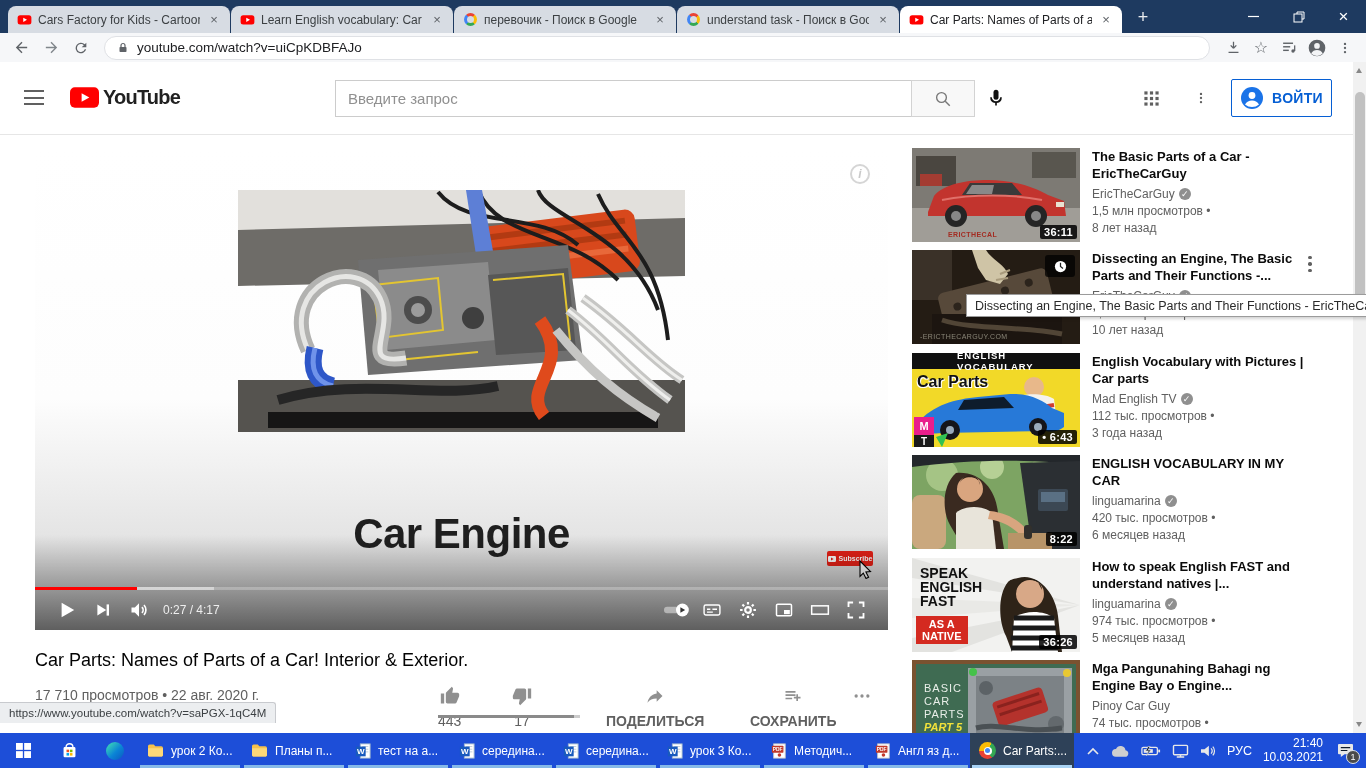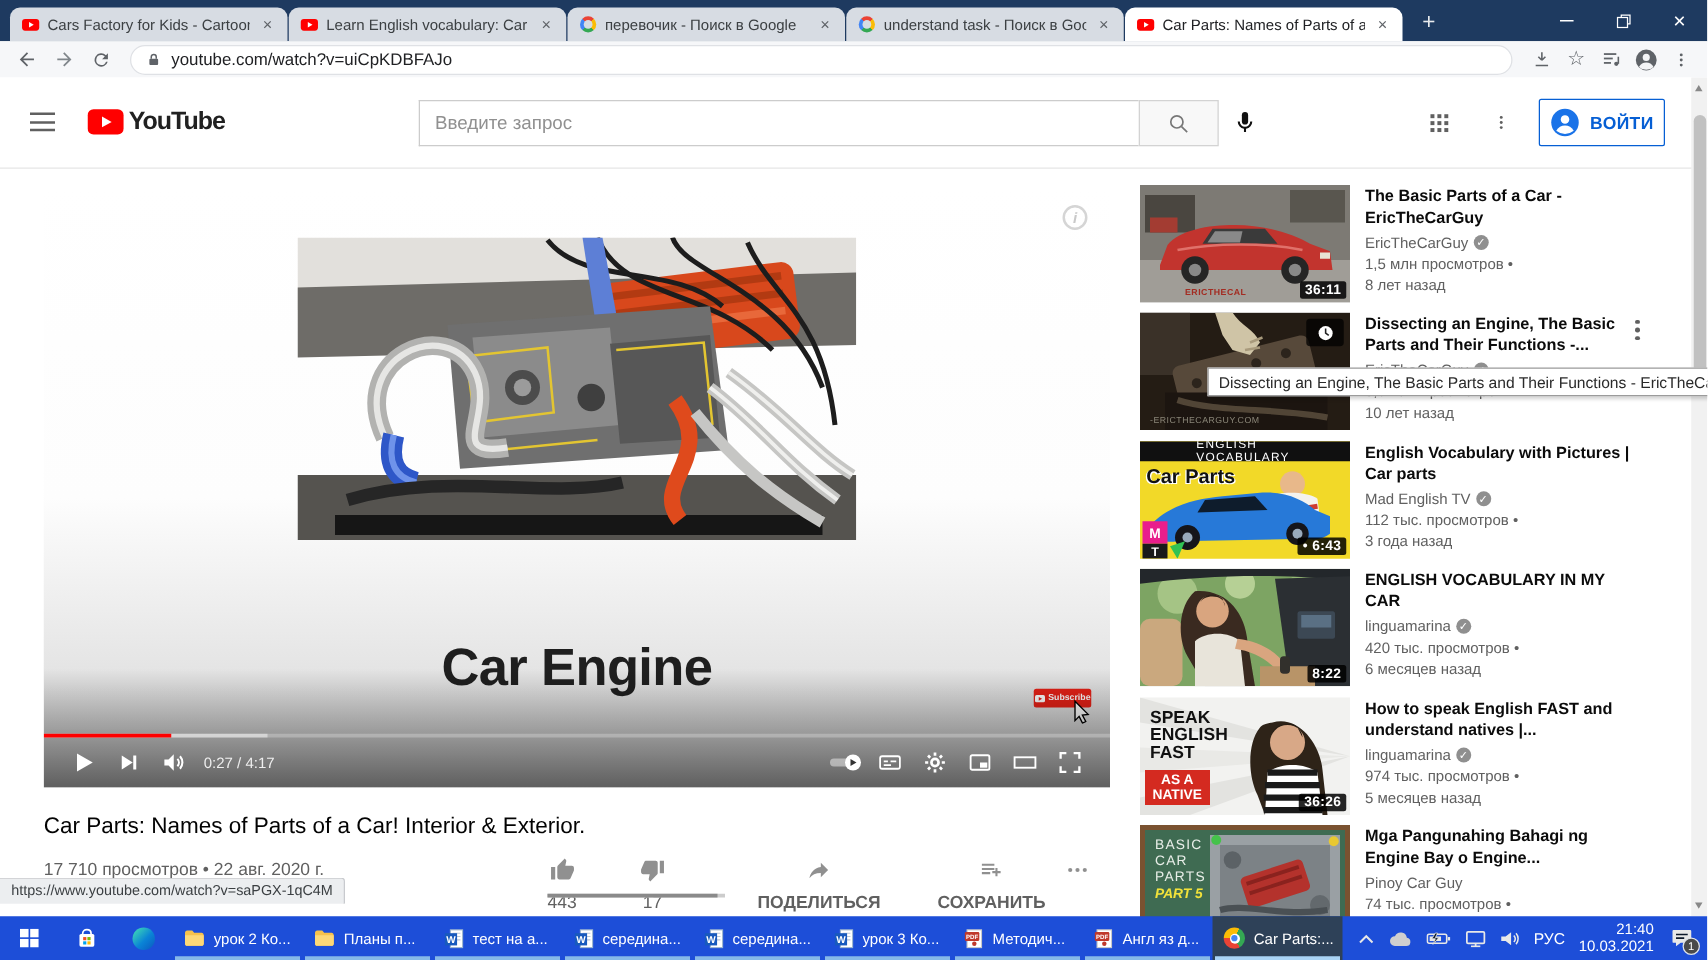--- a/index.html
+++ b/index.html
@@ -538,21 +538,21 @@
     <div class="skebab">
         <i></i>
         <i></i>
         <i></i>
       </div>
   </div>
 
   <div class="sitem" style="top:353px;">
     <div class="thumb" style="background:#f2d928;">
       <div style="position:absolute;left:0;top:0;right:0;height:16px;background:#101010;display:flex;align-items:center;justify-content:center;">
-        <span style="color:#fff;font-size:9.5px;font-weight:400;letter-spacing:1px;margin-left:45px;">ENGLISH VOCABULARY</span>
+        <span style="color:#fff;font-size:9.5px;font-weight:700;letter-spacing:1px;margin-left:45px;">ENGLISH VOCABULARY</span>
       </div>
       <div style="position:absolute;left:5px;top:20px;font-size:16px;font-weight:700;color:#111;text-shadow:1px 1px 0 #fff,-1px 1px 0 #fff;">Car Parts</div>
       <svg width="168" height="94" viewBox="0 0 168 94" style="position:absolute;left:0;top:0;">
         <circle cx="122" cy="34" r="10" fill="#e8b88a"></circle>
         <path d="M104 44 C112 40 134 40 142 46 L146 78 L100 78 Z" fill="#f4f2ee"></path>
         <path d="M104 58 l38 -6" stroke="#cf3c30" stroke-width="4"></path>
         <path d="M6 70 C20 52 44 46 66 44 L98 41 C118 40 132 48 140 55 L152 60 L152 74 Q144 80 134 78 L30 80 Q12 82 6 74 Z" fill="#2779d8"></path>
         <polygon points="52,47 92,44 102,55 46,57" fill="#0e1c2c"></polygon>
         <circle cx="38" cy="77" r="10" fill="#15151a"></circle>
           <circle cx="38" cy="77" r="4" fill="#9ab"></circle>
@@ -655,21 +655,21 @@
             <path d="M82 36h44M82 44h44" stroke="#8a221e" stroke-width="3"></path>
           </g>
         <circle cx="70" cy="24" r="7" fill="#5c6266"></circle>
           <circle cx="140" cy="60" r="8" fill="#63696d"></circle>
         <path d="M60 64 C80 58 110 70 146 64" stroke="#4a5054" stroke-width="5" fill="none"></path>
         <circle cx="57" cy="8" r="4" fill="#45c24a"></circle>
           <circle cx="151" cy="9" r="4" fill="#e8c832"></circle>
           <circle cx="57" cy="78" r="4" fill="#b44ad2"></circle>
           <circle cx="151" cy="78" r="4" fill="#2aa8d8"></circle>
       </svg>
-      <div style="position:absolute;left:8px;top:6px;line-height:13px;">
+      <div style="position:absolute;left:8px;top:18px;line-height:13px;">
         <div style="font-size:11px;color:#e8eee8;letter-spacing:1px;">BASIC</div>
         <div style="font-size:11px;color:#e8eee8;letter-spacing:1px;">CAR</div>
         <div style="font-size:11px;color:#e8eee8;letter-spacing:1px;">PARTS</div>
         <div style="font-size:11px;font-weight:700;font-style:italic;color:#f2e23a;">PART 5</div>
       </div>
     </div>
     <div class="meta">
       <div class="stitle">Mga Pangunahing Bahagi ng Engine Bay o Engine...</div>
       <div class="schan">
           <span>Pinoy Car Guy</span>

